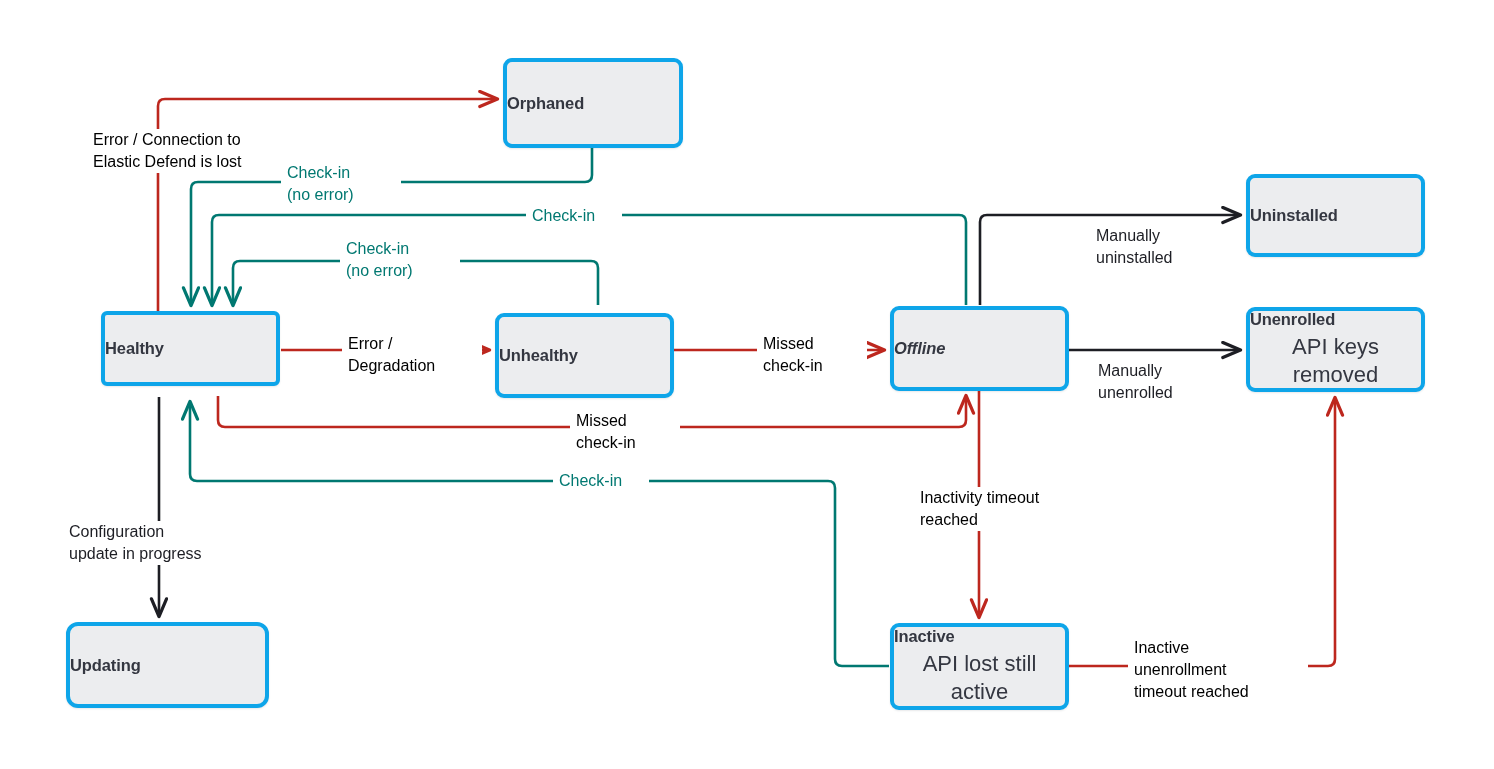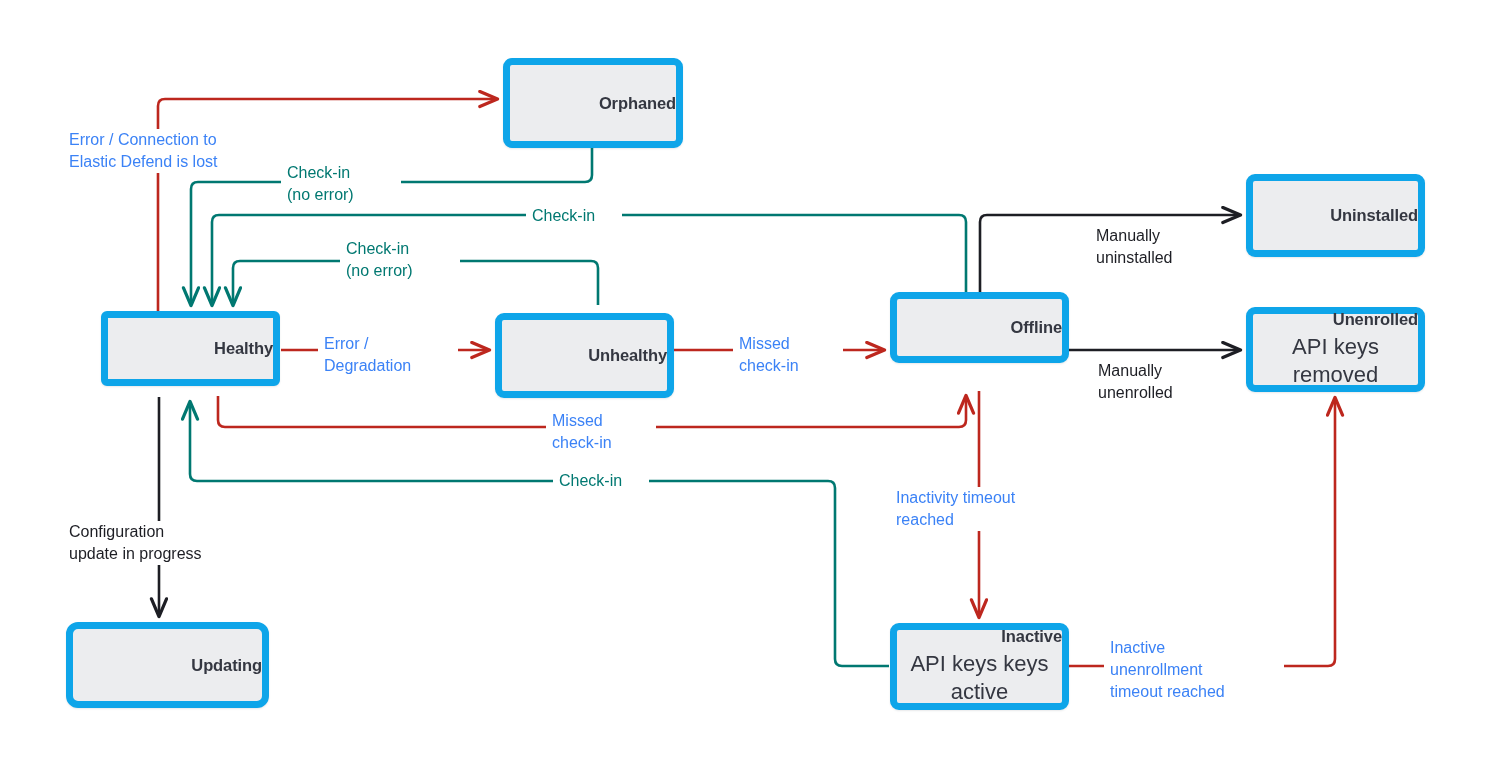--- a/index.html
+++ b/index.html
@@ -30,26 +30,26 @@
   .edge-path {
     fill: none;
     stroke-width: 2.6;
     stroke-linecap: butt;
     stroke-linejoin: round;
   }
   .node {
     position: absolute;
     box-sizing: border-box;
     background: #ecedef;
-    border: 7px solid #0ea5e9;
+    border: 4px solid #0ea5e9;
     border-radius: 9px;
     box-shadow: 0 1px 2px rgba(30,35,50,0.10);
     display: flex;
     flex-direction: column;
-    align-items: flex-end;
+    align-items: flex-start;
     justify-content: center;
     text-align: center;
   }
   .node-title {
     font-size: 16.5px;
     font-weight: bold;
     color: #343741;
     letter-spacing: -0.1px;
     line-height: 1.25;
   }
@@ -62,21 +62,21 @@
   }
   .edge-label {
     position: absolute;
     font-size: 16px;
     line-height: 1.37;
     white-space: pre;
     background: #ffffff;
     padding: 0 6px;
     box-sizing: border-box;
   }
-  .lbl-red   { color: #3b82f6; }
+  .lbl-red   { color: #000000; margin-left: 24px; }
   .lbl-teal  { color: #007871; }
   .lbl-black { color: #1d1e24; margin-top: 28px; }
   .lbl-left  { text-align: left; }
 </style>
 </head>
 <body>
 
 <div id="diagram-root">
 
   <svg class="edges" viewBox="0 0 1494 769">
@@ -124,36 +124,36 @@
   </div>
 
   <div class="node" style="left:101px; top:311px; width:179px; height:75px;border-radius:6px;">
     <div class="node-title">Healthy</div>
   </div>
 
   <div class="node" style="left:495px; top:306px; width:179px; height:85px;margin-top:7px;">
     <div class="node-title">Unhealthy</div>
   </div>
 
-  <div class="node" style="left:890px; top:292px; width:179px; height:71px;">
+  <div class="node" style="left:890px; top:306px; width:179px; height:85px;font-style:italic;">
     <div class="node-title">Offline</div>
   </div>
 
   <div class="node" style="left:1246px; top:174px; width:179px; height:83px;">
     <div class="node-title">Uninstalled</div>
   </div>
 
   <div class="node" style="left:1246px; top:307px; width:179px; height:85px;">
     <div class="node-title">Unenrolled</div>
     <div class="node-sub">API keys removed</div>
   </div>
 
   <div class="node" style="left:890px; top:623px; width:179px; height:87px;">
     <div class="node-title">Inactive</div>
-    <div class="node-sub">API keys keys active</div>
+    <div class="node-sub">API lost still active</div>
   </div>
 
   <div class="node" style="left:66px; top:622px; width:203px; height:86px;border-radius:12px;">
     <div class="node-title">Updating</div>
   </div>
 
   <div class="edge-label lbl-red lbl-left" style="left:63px; top:129px; width:200px;">Error / Connection to
 Elastic Defend is lost</div>
 
   <div class="edge-label lbl-teal" style="left:281px; top:162px; width:120px;">Check-in

